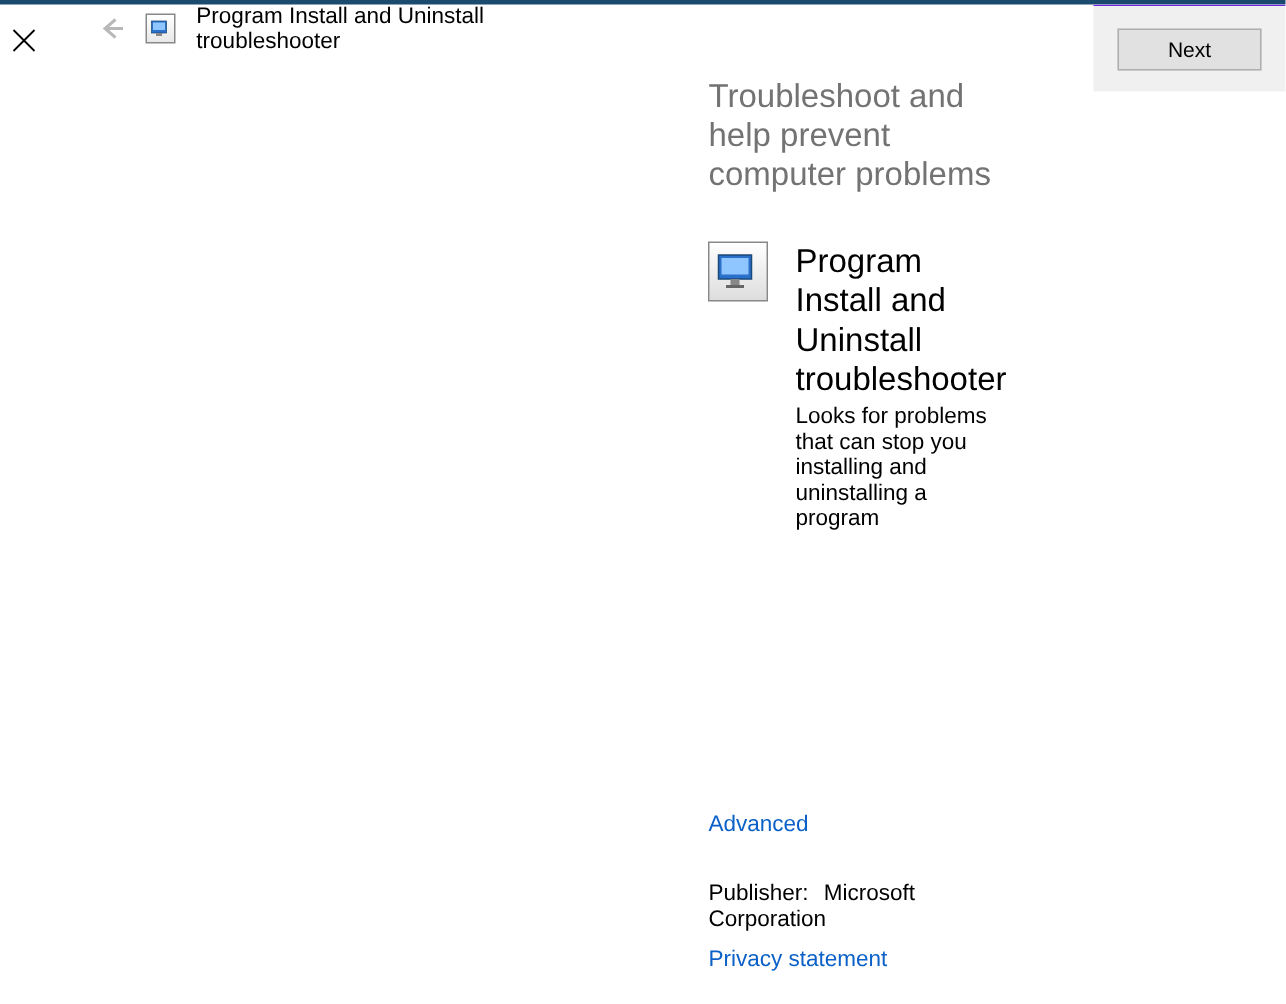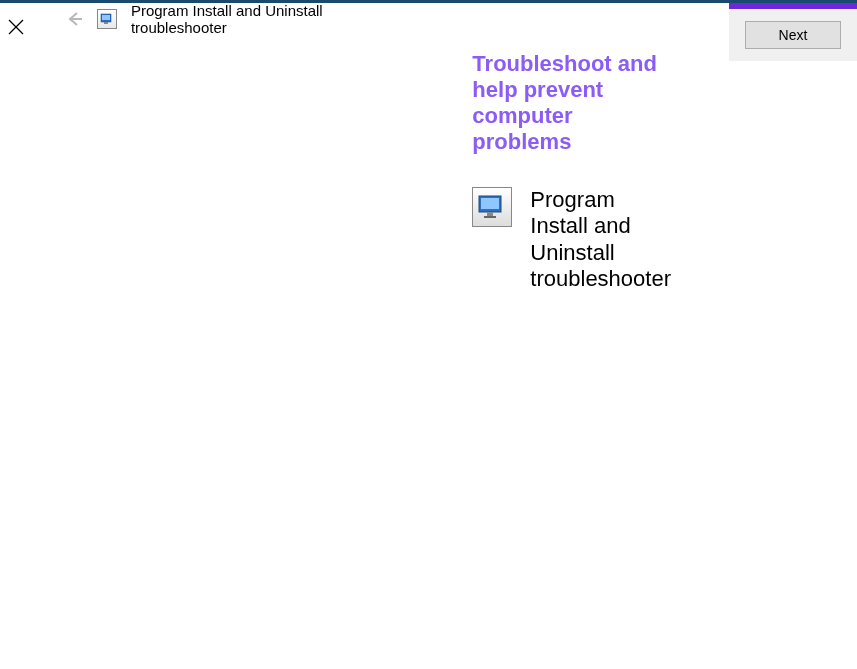--- a/index.html
+++ b/index.html
@@ -78,22 +78,22 @@
       color: #000;
     }
     .content {
       flex: 1;
       padding: 48px 58px 0 58px;
       display: flex;
       flex-direction: column;
     }
     .main-heading {
       font-size: 22px;
-      font-weight: 700;
-      color: #8b5cf6;
+      font-weight: 400;
+      color: #737373;
       margin-bottom: 32px;
     }
     .program-block {
       display: flex;
       gap: 18px;
       align-items: flex-start;
     }
     .program-icon {
       width: 40px;
       height: 40px;
@@ -141,21 +141,21 @@
       display: inline;
     }
     .publisher-value {
       display: inline;
       margin-left: 6px;
     }
     .privacy-link {
       margin-top: 10px;
     }
     .footer {
-      border-top: 6px solid #6d28d9;
+      border-top: 1px solid #6d28d9;
       background: #f0f0f0;
       height: 58px;
       display: flex;
       justify-content: flex-end;
       align-items: center;
       padding: 0 16px;
       gap: 10px;
     }
     .btn {
       min-width: 96px;
@@ -206,22 +206,31 @@
       <div class="program-icon">
         <svg viewBox="0 0 30 30">
           <rect x="2" y="4" width="22" height="16" fill="#2a6fc9" stroke="#1a4a7a" stroke-width="1"></rect>
           <rect x="4" y="6" width="18" height="11" fill="#8fc6ff"></rect>
           <rect x="10" y="20" width="6" height="4" fill="#888"></rect>
           <rect x="7" y="24" width="12" height="2" fill="#666"></rect>
         </svg>
       </div>
       <div class="program-text">
         <div class="program-title">Program Install and Uninstall troubleshooter</div>
+        <div class="program-desc">Looks for problems that can stop you installing and uninstalling a program</div>
       </div>
     </div>
 
+    <div class="bottom-links">
+      <div class="link">Advanced</div>
+      <div class="publisher-row">
+        <span class="publisher-label">Publisher:</span>
+        <span class="publisher-value">Microsoft Corporation</span>
+      </div>
+      <div class="link privacy-link">Privacy statement</div>
+    </div>
   </div>
 
   <div class="footer">
     <button class="btn">Next</button>
   </div>
 
 </div>
 
 </body></html>

